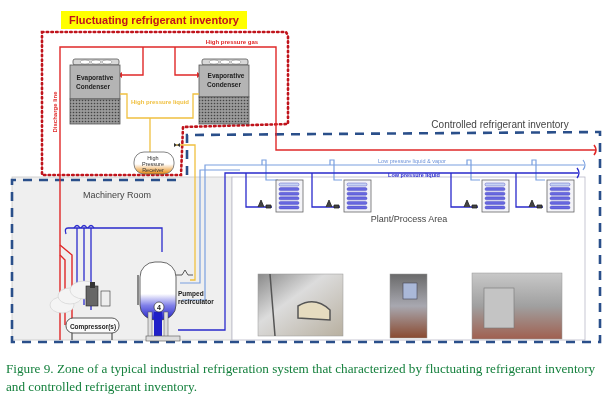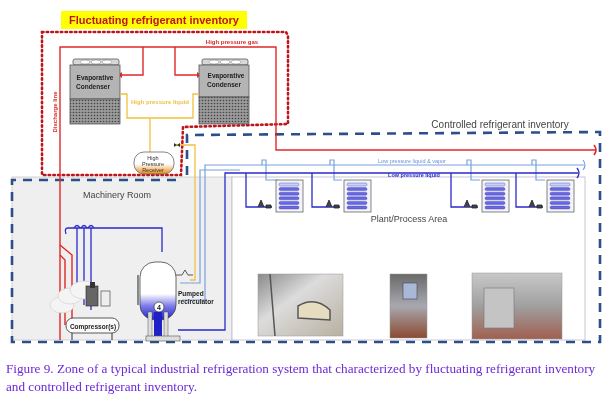--- a/index.html
+++ b/index.html
@@ -1,18 +1,18 @@
 <!DOCTYPE html>
 <html><head>
 <meta charset="utf-8">
 <style>
   html, body { margin:0; padding:0; background:#ffffff; }
   body { width:610px; height:403px; position:relative; overflow:hidden; font-family:"Liberation Sans", sans-serif; }
   #diagram { position:absolute; left:0; top:0; width:610px; height:350px; }
-  .caption { position:absolute; left:6px; top:360px; width:600px; font-family:"Liberation Serif", serif; font-size:13.2px; line-height:18px; color:#6d28d9; }
+  .caption { position:absolute; left:6px; top:360px; width:600px; font-family:"Liberation Serif", serif; font-size:13.2px; line-height:18px; color:#15803d; }
   .lbl { font-family:"Liberation Sans", sans-serif; }
 </style>
 </head>
 <body>
 
 <svg id="diagram" viewBox="0 0 610 350" xmlns="http://www.w3.org/2000/svg">
   <defs>
     <pattern id="hatch" width="3" height="3" patternUnits="userSpaceOnUse">
       <rect width="3" height="3" fill="#9a9a9a"></rect>
       <circle cx="1.5" cy="1.5" r="0.8" fill="#444"></circle>

